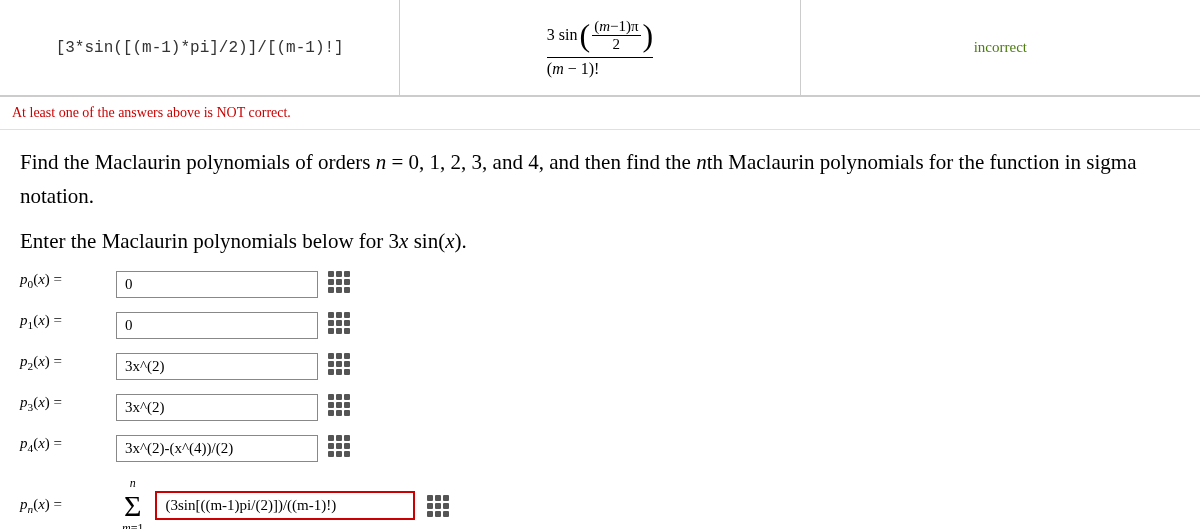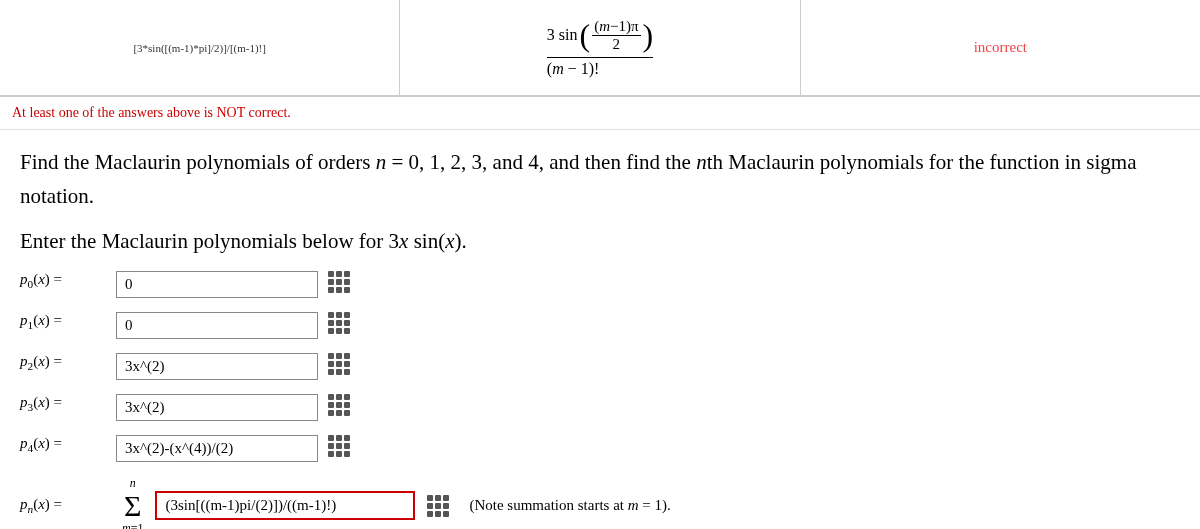--- a/index.html
+++ b/index.html
@@ -24,27 +24,27 @@
       border-right: 1px solid #ccc;
       padding: 10px 20px;
     }
     .answer-cell:last-child {
       border-right: none;
     }
     .answer-cell.incorrect-cell {
       background: #fff;
     }
     .incorrect-label {
-      color: #ef4444;
+      color: #4d7c0f;
       font-size: 15px;
     }
 
     .math-text {
-      font-size: 11px;
-      font-family: Liberation Serif, serif;
+      font-size: 16px;
+      font-family: Liberation Mono, monospace;
       color: #333;
     }
 
     .fraction-expr {
       display: inline-flex;
       flex-direction: column;
       align-items: center;
       font-size: 15px;
     }
     .frac-num {
@@ -288,16 +288,15 @@
       <div class="grid-dot"></div>
         <div class="grid-dot"></div>
         <div class="grid-dot"></div>
       <div class="grid-dot"></div>
         <div class="grid-dot"></div>
         <div class="grid-dot"></div>
       <div class="grid-dot"></div>
         <div class="grid-dot"></div>
         <div class="grid-dot"></div>
     </div>
-    <span class="note-text" style="margin-left:12px;">(Note summation starts at <i>m</i> = 1).</span>
   </div>
 
 </div>
 
 </body></html>

